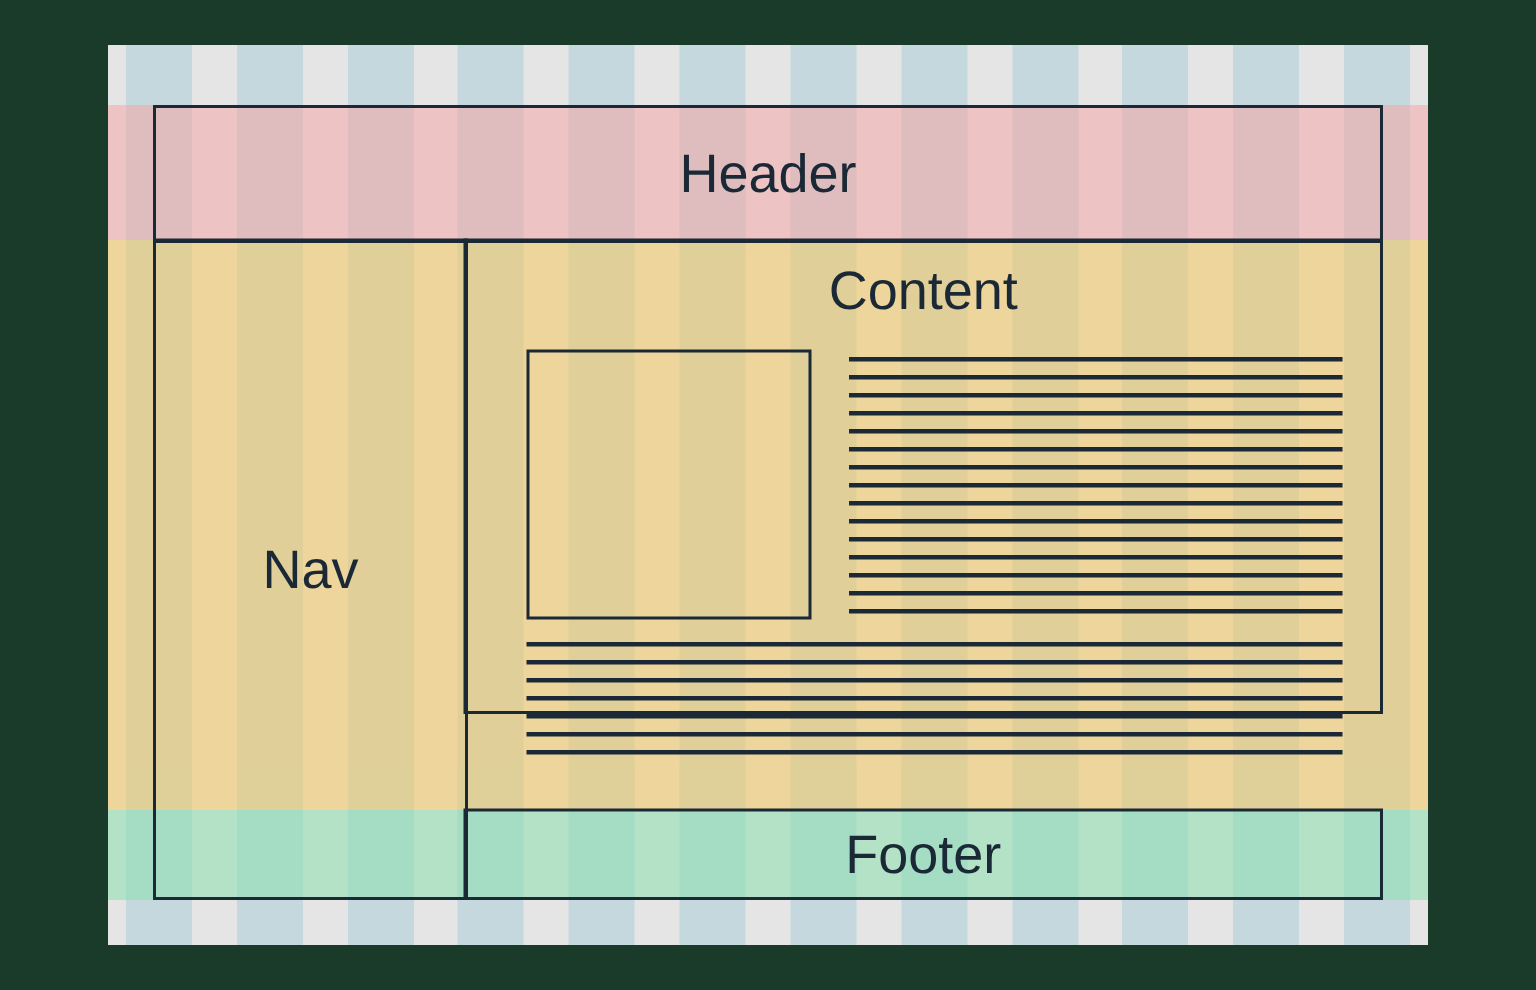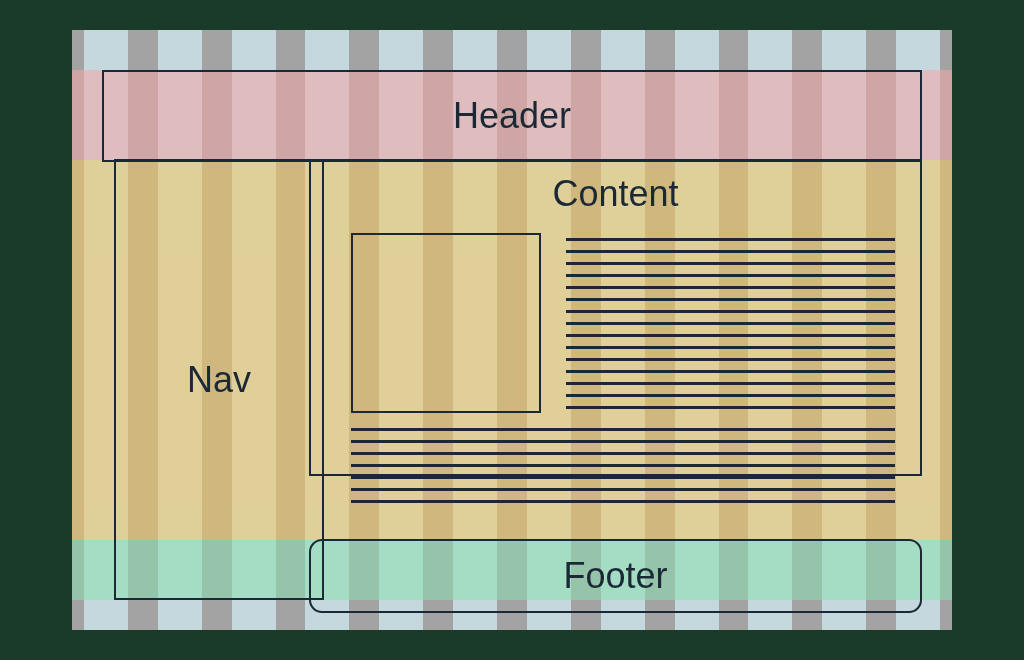--- a/index.html
+++ b/index.html
@@ -14,21 +14,21 @@
       background: #1a3a2a;
       display: flex;
       align-items: center;
       justify-content: center;
       font-family: Arial, Helvetica, sans-serif;
     }
     
     .diagram-container {
       width: 880px;
       height: 600px;
-      background: #a3a3a3;
+      background: #e5e5e5;
       position: relative;
       overflow: hidden;
     }
     
     
     .stripes {
       position: absolute;
       top: 0;
       left: 0;
       width: 100%;
@@ -106,21 +106,21 @@
     
     .header-region {
       top: 0;
       left: 0;
       width: 820px;
       height: 92px;
     }
     
     .nav-region {
       top: 89px;
-      left: 12px;
+      left: 0;
       width: 210px;
       height: 441px;
       justify-content: center;
     }
     
     .content-region {
       top: 89px;
       left: 207px;
       width: 613px;
       height: 317px;
@@ -132,22 +132,21 @@
     
     .content-region .label {
       width: 100%;
       text-align: center;
     }
     
     .footer-region {
       top: 469px;
       left: 207px;
       width: 613px;
-      height: 74px;
-      border-radius: 13px;
+      height: 61px;
     }
     
     
     .content-body {
       position: absolute;
       top: 72px;
       left: 40px;
       right: 25px;
       bottom: 20px;
     }

